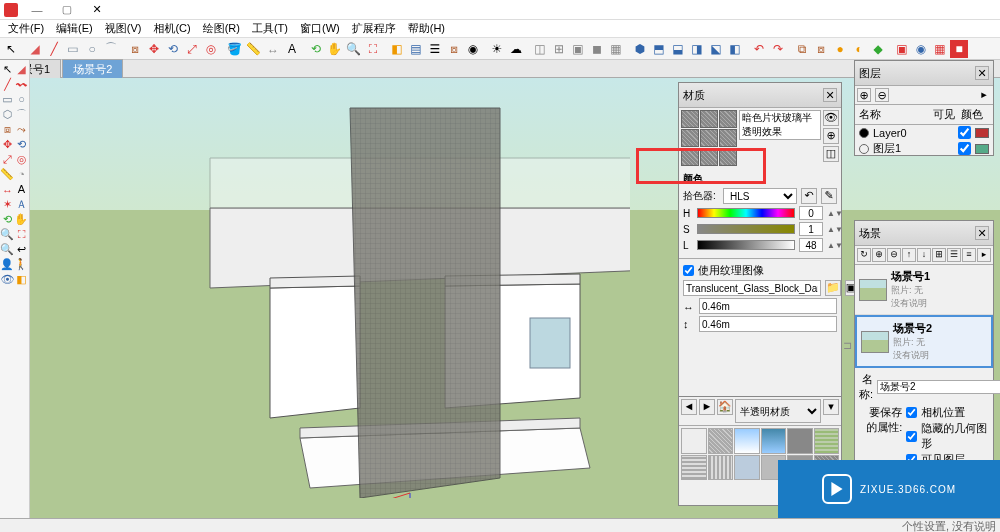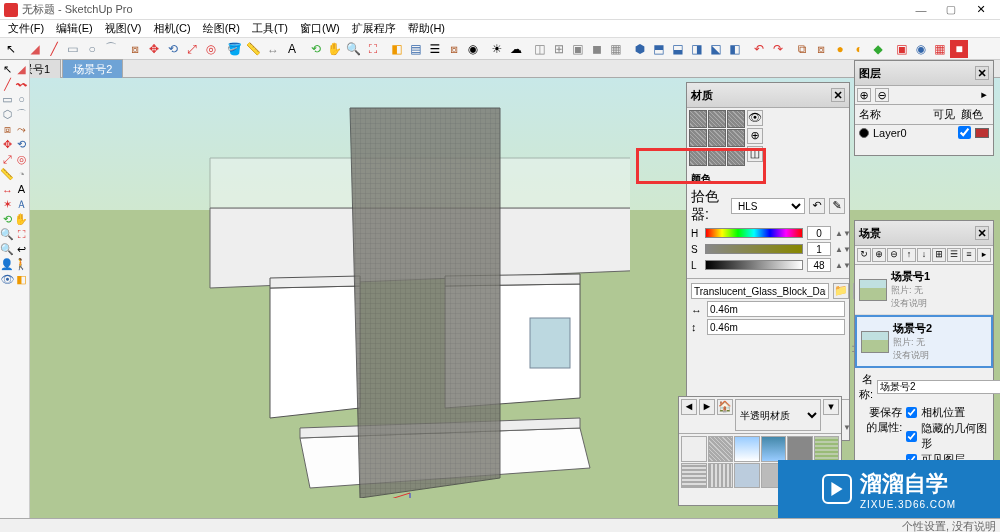--- a/index.html
+++ b/index.html
@@ -25,56 +25,56 @@
 .main-area { position: absolute; top: 78px; left: 30px; right: 0; bottom: 14px; background: #b7cfa0; }
 .sky { position: absolute; top: 0; left: 0; right: 0; height: 30%; background: linear-gradient(#c8e8e8, #d0e8d0); }
 .ground { position: absolute; top: 30%; left: 0; right: 0; bottom: 0; background: #b0c894; }
 .model { position: absolute; top: 20px; left: 120px; width: 480px; height: 400px; }
 
 .left-toolbox { position: absolute; top: 60px; left: 0; width: 30px; bottom: 14px; background: #f5f5f5; border-right: 1px solid #ccc; display: flex; flex-direction: column; align-items: center; padding-top: 2px; gap: 1px; overflow: hidden; }
 .left-toolbox .tl-btn { width: 14px; height: 14px; font-size: 11px; cursor: pointer; text-align: center; line-height: 14px; }
 .left-toolbox .tl-row { display: flex; gap: 0; }
 
 .panel { position: absolute; background: #f0f0f0; border: 1px solid #888; font-size: 10px; }
-.panel-header { height: 16px; background: linear-gradient(#e8e8e8,#d4d4d4); border-bottom: 1px solid #aaa; display: flex; align-items: center; padding: 12px 4px; font-weight: bold; }
+.panel-header { height: 16px; background: linear-gradient(#e8e8e8,#d4d4d4); border-bottom: 1px solid #aaa; display: flex; align-items: center; padding: 12px 4px; font-weight: normal; }
 .panel-header .close { margin-left: auto; width: 14px; height: 14px; background: #ddd; text-align: center; cursor: pointer; border: 1px solid #aaa; }
 
-.materials-panel { top: 82px; left: 678px; width: 164px; margin-left: 8px; }
+.materials-panel { top: 82px; left: 678px; width: 164px; }
 .mat-preview { display: flex; padding: 2px; gap: 2px; align-items: flex-start; }
 .mat-thumbs { width: 56px; height: 56px; display: grid; grid-template-columns: repeat(3,1fr); grid-template-rows: repeat(3,1fr); gap: 1px; }
 .mat-thumbs div { background: repeating-linear-gradient(45deg,#888,#888 2px,#aaa 2px,#aaa 3px); border: 1px solid #666; }
 .mat-name { flex: 1; background: #fff; border: 1px solid #aaa; height: 14px; padding: 0 2px; font-size: 10px; overflow: hidden; }
 .mat-tools { display: flex; flex-direction: column; gap: 2px; }
 .mat-tools span { width: 16px; height: 16px; border: 1px solid #aaa; background: #eee; text-align: center; cursor: pointer; }
 
 .color-section { padding: 4px; }
 .section-label { font-weight: bold; font-size: 10px; margin-bottom: 2px; }
 .picker-row { display: flex; align-items: center; gap: 4px; margin-bottom: 2px; }
-.picker-row label { width: 36px; font-size: 14px; }
+.picker-row label { width: 36px; font-size: 10px; }
 .picker-row select, .picker-row input[type=text] { flex: 1; height: 16px; border: 1px solid #aaa; font-size: 10px; padding: 0 2px; background: #fff; }
 .picker-row .icon-btn { width: 16px; height: 16px; background: #eee; border: 1px solid #aaa; cursor: pointer; text-align: center; }
 
 .slider-row { display: flex; align-items: center; gap: 4px; margin-bottom: 2px; }
 .slider-row .lbl { width: 10px; font-size: 10px; }
 .slider-bar { flex: 1; height: 10px; border: 1px solid #888; }
 .slider-row input[type=text] { width: 24px; height: 14px; border: 1px solid #aaa; font-size: 10px; text-align: center; }
 .spin { width: 10px; font-size: 8px; color: #666; }
 
 .red-box { position: absolute; top: 148px; left: 636px; width: 130px; height: 36px; border: 3px solid #e33; pointer-events: none; }
 
 .texture-section { padding: 4px; border-top: 1px solid #aaa; }
 .checkbox-row { display: flex; align-items: center; gap: 4px; margin-bottom: 2px; font-size: 10px; }
 .checkbox-row input { width: 11px; height: 11px; }
 
 .opacity-section { padding: 4px; border-top: 1px solid #aaa; }
 
 .select-panel { position: absolute; top: 396px; left: 678px; width: 164px; height: 110px; background: #f0f0f0; border: 1px solid #888; }
 .select-toolbar { display: flex; gap: 2px; padding: 2px; border-bottom: 1px solid #aaa; }
 .select-toolbar .sb { width: 16px; height: 16px; border: 1px solid #aaa; background: #eee; cursor: pointer; text-align: center; }
-.select-toolbar select { flex: 1; height: 32px; border: 1px solid #aaa; font-size: 10px; }
+.select-toolbar select { flex: 1; height: 24px; border: 1px solid #aaa; font-size: 10px; }
 .thumb-grid { display: grid; grid-template-columns: repeat(6, 1fr); gap: 1px; padding: 2px; }
 .thumb-grid .th { aspect-ratio: 1; border: 1px solid #aaa; background: #ddd; }
 
 .layers-panel { top: 60px; left: 854px; width: 140px; height: 96px; }
 .layer-row { display: flex; align-items: center; padding: 1px 4px; gap: 4px; font-size: 10px; }
 .layer-row .dot { width: 10px; height: 10px; border: 1px solid #666; border-radius: 50%; }
 .layer-row .swatch { width: 14px; height: 10px; border: 1px solid #666; margin-left: auto; }
 .layer-header { display: flex; padding: 2px 4px; font-size: 10px; border-bottom: 1px solid #aaa; }
 .layer-header span:first-child { flex: 1; }
 
@@ -100,21 +100,20 @@
 .watermark .big { font-size: 22px; font-weight: bold; }
 .watermark .small { font-size: 10px; letter-spacing: 1px; }
 
 .statusbar { position: absolute; bottom: 0; left: 0; right: 0; height: 14px; background: #f0f0f0; border-top: 1px solid #aaa; font-size: 10px; padding: 0 4px; color: #666; text-align: right; }
 </style>
 </head>
 <body>
 
 <div class="titlebar">
   <div class="icon"></div>
-  <div class="title">无标题 - SketchUp Pro</div>
   <div class="winbtn">—</div>
   <div class="winbtn">▢</div>
   <div class="winbtn close">✕</div>
 </div>
 
 <div class="menubar">
   <span>文件(F)</span>
   <span>编辑(E)</span>
   <span>视图(V)</span>
   <span>相机(C)</span>
@@ -296,20 +295,23 @@
       <div></div>
         <div></div>
         <div></div>
         <div></div>
         <div></div>
         <div></div>
         <div></div>
         <div></div>
         <div></div>
     </div>
+    <div style="flex:1; display:flex; flex-direction:column; gap:2px;">
+      <div class="mat-name">暗色片状玻璃半透明效果</div>
+    </div>
     <div class="mat-tools">
       <span>👁</span>
       <span>⊕</span>
       <span>◫</span>
     </div>
   </div>
 
   <div class="color-section">
     <div class="section-label">颜色</div>
     <div class="picker-row">
@@ -334,20 +336,24 @@
     </div>
     <div class="slider-row">
       <span class="lbl">L</span>
       <div class="slider-bar" style="background:linear-gradient(90deg,#000,#fff)"></div>
       <input type="text" value="48" style="">
       <span class="spin">▲▼</span>
     </div>
   </div>
 
   <div class="texture-section">
+    <div class="checkbox-row">
+      <input type="checkbox" checked="" style="">
+      <span>使用纹理图像</span>
+    </div>
     <div class="picker-row">
       <input type="text" style="flex: 1 1 0%;" value="Translucent_Glass_Block_Dark...">
       <span class="icon-btn">📁</span>
       <span class="icon-btn">▣</span>
     </div>
     <div style="display:flex;gap:6px">
       <div style="flex:1">
         <div class="picker-row">
           <span style="width:12px">↔</span>
           <input type="text" value="0.46m" style="">
@@ -421,20 +427,26 @@
     <span>名称</span>
     <span style="width:28px">可见</span>
     <span style="width:28px">颜色</span>
   </div>
   <div class="layer-row">
     <span class="dot" style="background:#000;border-radius:50%"></span>
     <span style="flex:1">Layer0</span>
     <input type="checkbox" checked="" style="">
     <span class="swatch" style="background:#b33"></span>
   </div>
+  <div class="layer-row">
+    <span class="dot"></span>
+    <span style="flex:1">图层1</span>
+    <input type="checkbox" checked="" style="">
+    <span class="swatch" style="background:#5a8"></span>
+  </div>
 </div>
 
 <div class="panel scenes-panel">
   <div class="panel-header">
     <span>场景</span>
     <span class="close">✕</span>
   </div>
   <div class="scene-toolbar">
     <span class="sb">↻</span>
     <span class="sb">⊕</span>
@@ -491,20 +503,19 @@
   </div>
 </div>
 
 <div class="watermark">
   <div class="play">
     <svg width="14" height="14" viewBox="0 0 10 10">
         <polygon points="1,0 9,5 1,10" fill="#fff"></polygon>
       </svg>
   </div>
   <div class="txt">
-    <div class="big">溜溜自学</div>
     <div class="small">ZIXUE.3D66.COM</div>
   </div>
 </div>
 
 <div class="statusbar">
   <span>个性设置, 没有说明</span>
 </div>
 
 </body></html>

